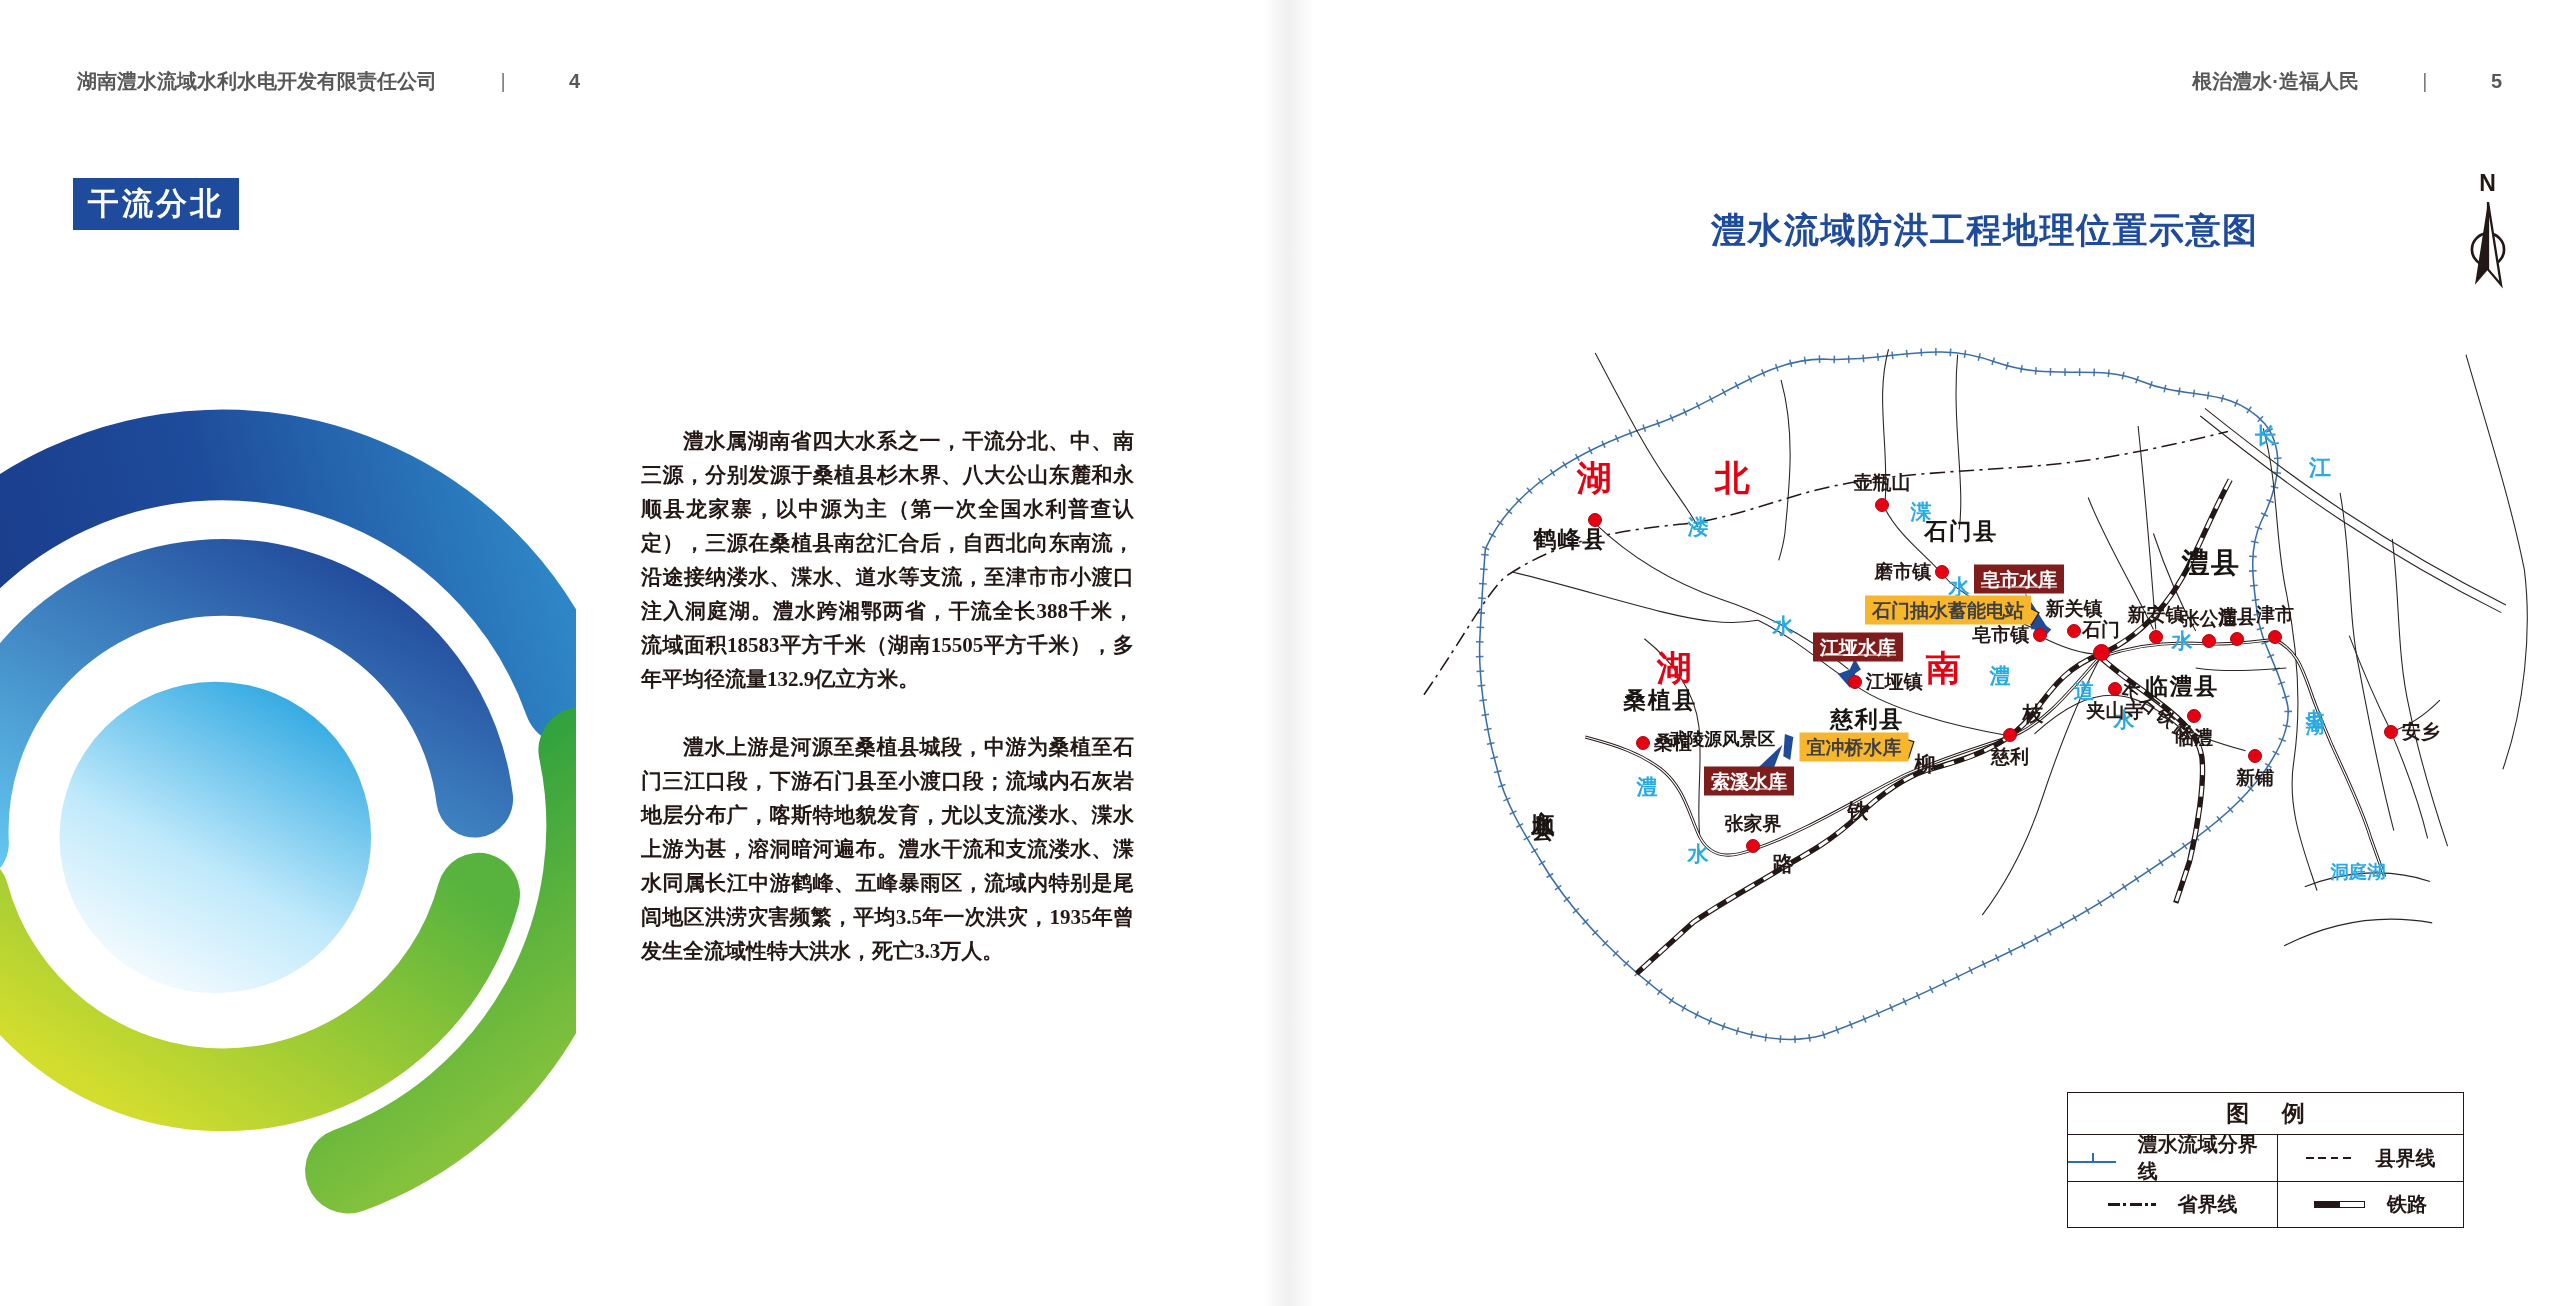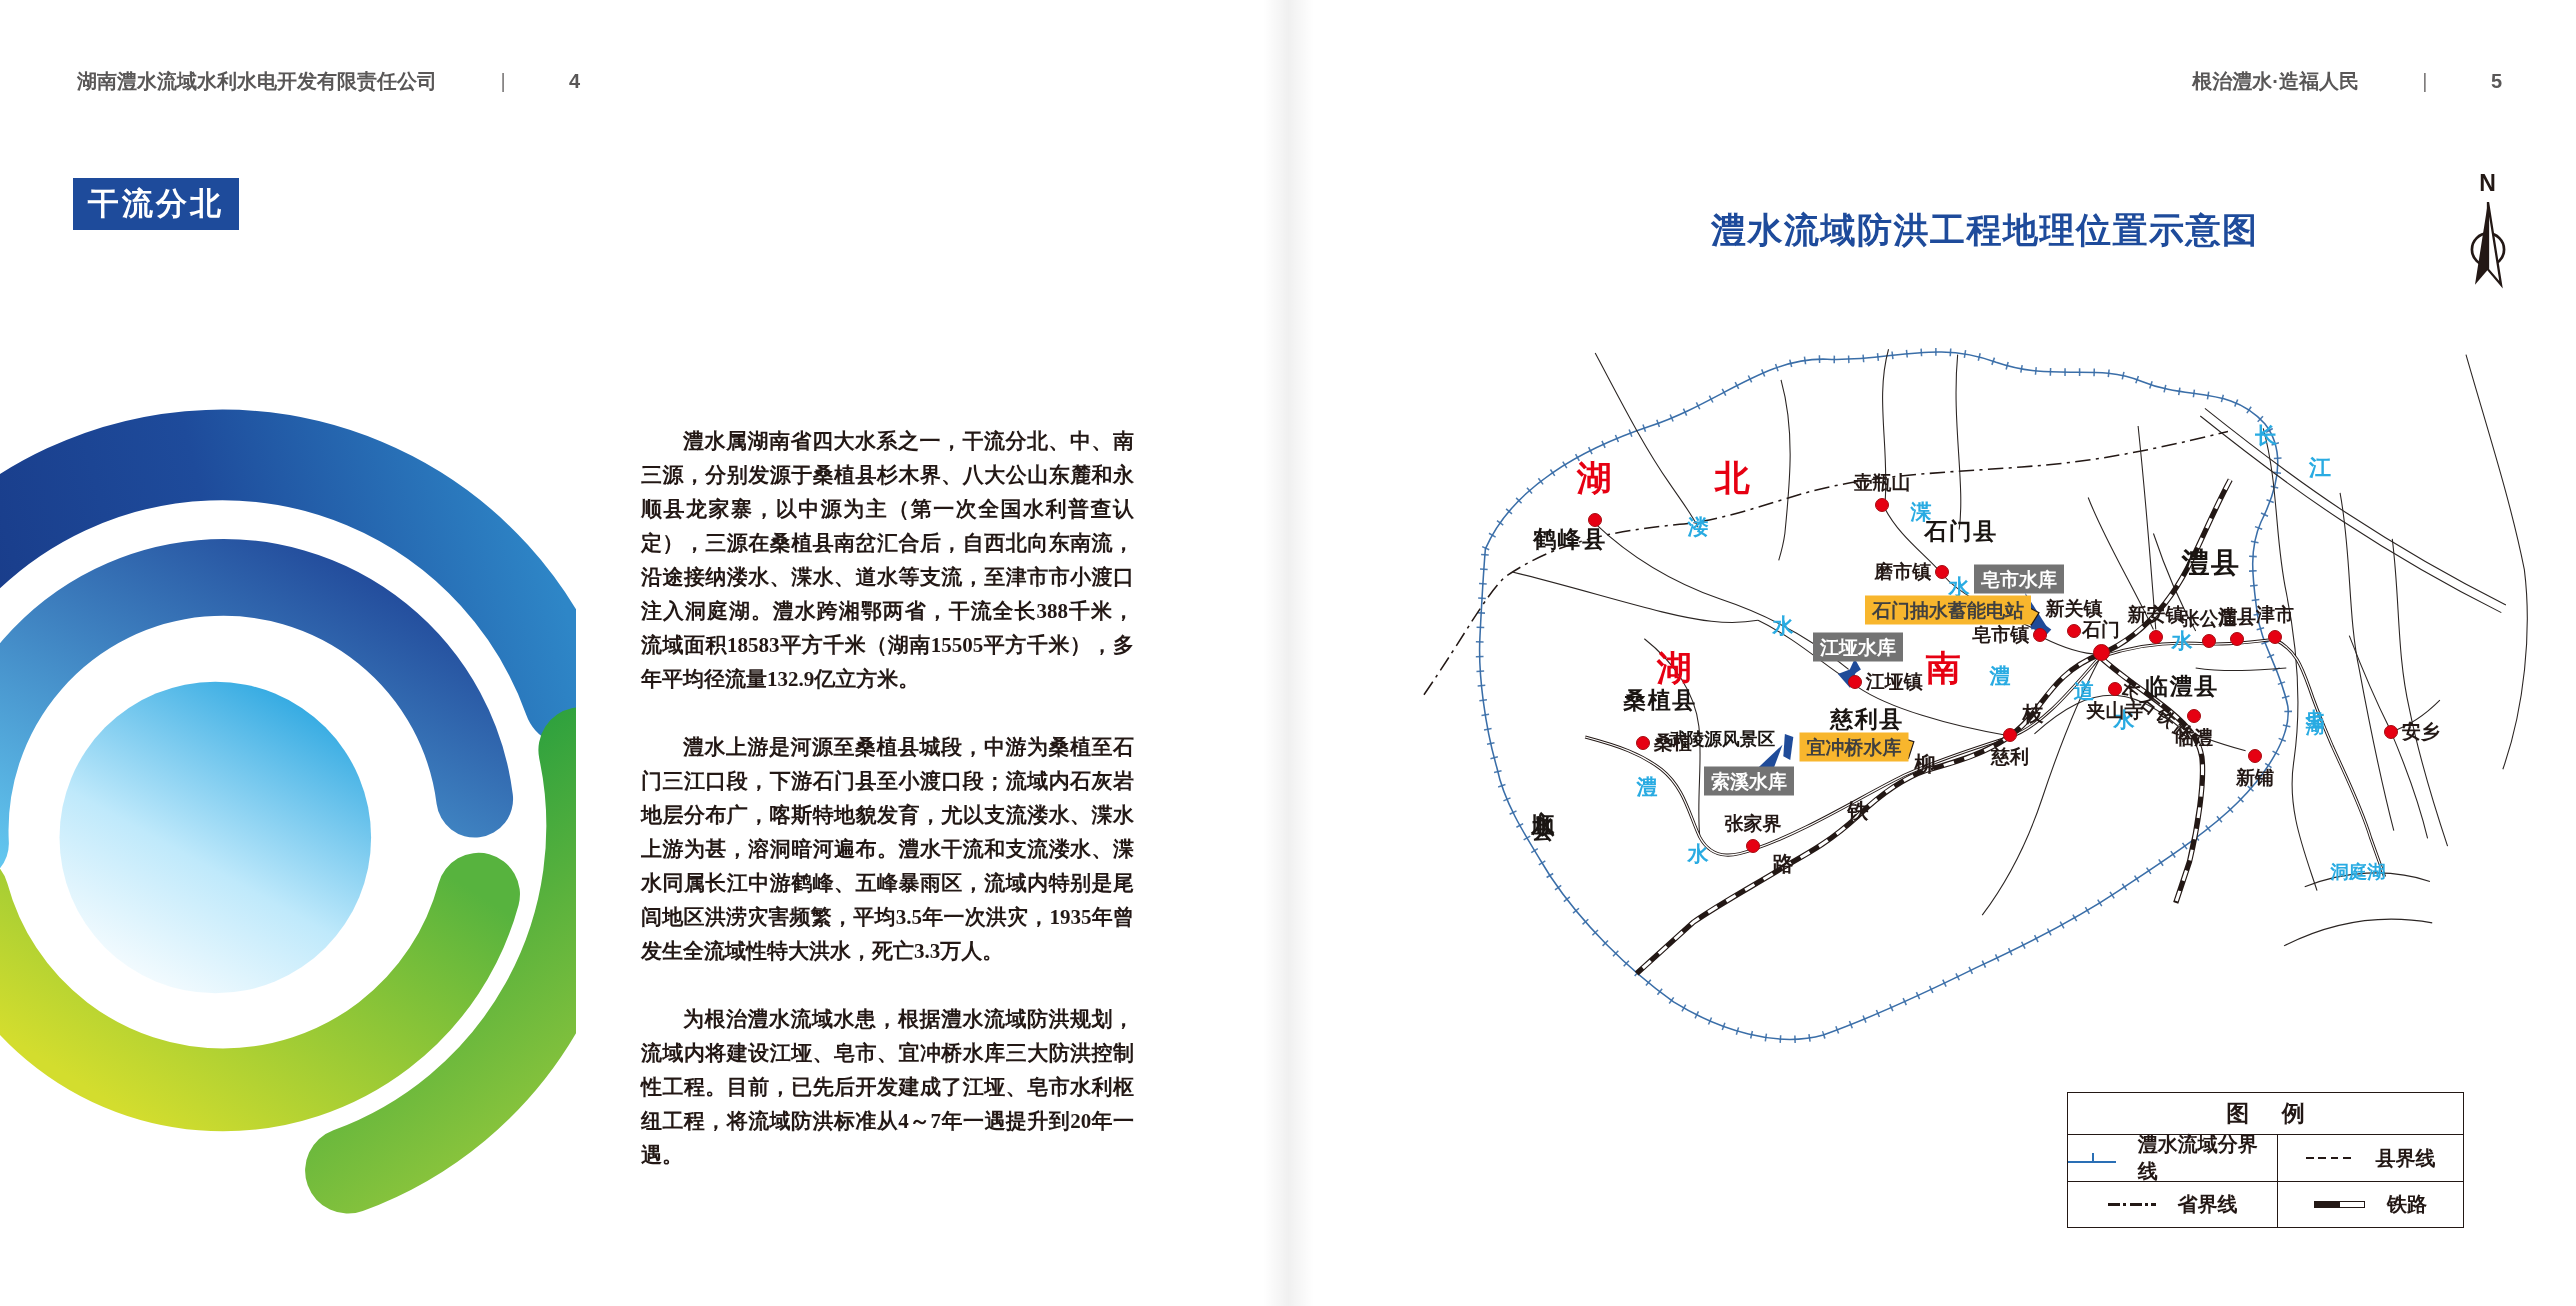--- a/index.html
+++ b/index.html
@@ -47,21 +47,21 @@
   .dot{position:absolute;left:-7px;top:-7px;width:14px;height:14px;border-radius:50%;
        background:#e60012;border:1.5px solid #a50d12;box-sizing:border-box;}
   .dot-big{left:-8.4px;top:-8.4px;width:17px;height:17px;}
   .clbl{position:absolute;font-weight:bold;font-size:19px;color:#231815;white-space:nowrap;}
   .clbl.above{bottom:9.2px;left:50%;transform:translateX(-50%);}
   .clbl.below{top:9.2px;left:50%;transform:translateX(-50%);}
   .clbl.left{right:10.7px;top:50%;transform:translateY(-50%);}
   .clbl.right{left:10.7px;top:50%;transform:translateY(-50%);}
   .badge{position:absolute;transform:translate(-50%,-50%);padding:1.5px 7px;
          font-weight:bold;font-size:19px;white-space:nowrap;}
-  .badge-blue{background:#737373;color:#ffffff;}
+  .badge-blue{background:#7f1d1d;color:#ffffff;text-decoration:underline;}
   .badge-orange{background:#f8b62d;color:#404040;}
   
   .legend{position:absolute;left:670px;top:785px;width:397px;height:136px;
           border:1.5px solid #231815;box-sizing:border-box;background:#fff;}
   .legend-title{height:41px;border-bottom:1.5px solid #231815;display:flex;align-items:center;
                 justify-content:center;font-size:23px;font-weight:bold;word-spacing:26px;}
   .legend-grid{display:grid;grid-template-columns:209px 1fr;grid-template-rows:46px 46px;}
   .lcell{display:flex;align-items:center;justify-content:center;gap:22px;}
   .lcell.c2{border-left:1.5px solid #231815;}
   .lcell.r2{border-top:1.5px solid #231815;}
@@ -127,21 +127,20 @@
     <path d="M -15 835 A 480 480 0 1 1 851 431" fill="none" stroke="url(#gA)" stroke-width="118" stroke-linecap="round"></path>
     <path d="M 867 496 A 478 478 0 0 1 563 1044" fill="none" stroke="url(#gB)" stroke-width="112" stroke-linecap="round"></path>
     <path d="M 733 684 A 345 345 0 0 1 67 684" fill="none" stroke="url(#gC)" stroke-width="108" stroke-linecap="round"></path>
     <path d="M 71 618 A 330 330 0 0 1 728 560" fill="none" stroke="url(#gD)" stroke-width="100" stroke-linecap="round"></path>
     <circle cx="390" cy="610" r="203" fill="url(#gBall)"></circle>
   </svg>
 
   <div class="body-text">
     <p>澧水属湖南省四大水系之一，干流分北、中、南三源，分别发源于桑植县杉木界、八大公山东麓和永顺县龙家寨，以中源为主（第一次全国水利普查认定），三源在桑植县南岔汇合后，自西北向东南流，沿途接纳溇水、渫水、道水等支流，至津市市小渡口注入洞庭湖。澧水跨湘鄂两省，干流全长388千米，流域面积18583平方千米（湖南15505平方千米），多年平均径流量132.9亿立方米。</p>
     <p>澧水上游是河源至桑植县城段，中游为桑植至石门三江口段，下游石门县至小渡口段；流域内石灰岩地层分布广，喀斯特地貌发育，尤以支流溇水、渫水上游为甚，溶洞暗河遍布。澧水干流和支流溇水、渫水同属长江中游鹤峰、五峰暴雨区，流域内特别是尾闾地区洪涝灾害频繁，平均3.5年一次洪灾，1935年曾发生全流域性特大洪水，死亡3.3万人。</p>
-    <p>为根治澧水流域水患，根据澧水流域防洪规划，流域内将建设江垭、皂市、宜冲桥水库三大防洪控制性工程。目前，已先后开发建成了江垭、皂市水利枢纽工程，将流域防洪标准从4～7年一遇提升到20年一遇。</p>
   </div>
 
   <h1 class="map-title">澧水流域防洪工程地理位置示意图</h1>
 
   <div class="north">
     <div class="north-n">N</div>
     <svg width="46" height="101" viewBox="0 0 60 132">
       <circle cx="30" cy="66" r="21" fill="none" stroke="#231815" stroke-width="3.5"></circle>
       <polygon points="30,4 13,112 30,92" fill="#231815"></polygon>
       <polygon points="30,4 47,112 30,92" fill="#ffffff" stroke="#231815" stroke-width="3"></polygon>

